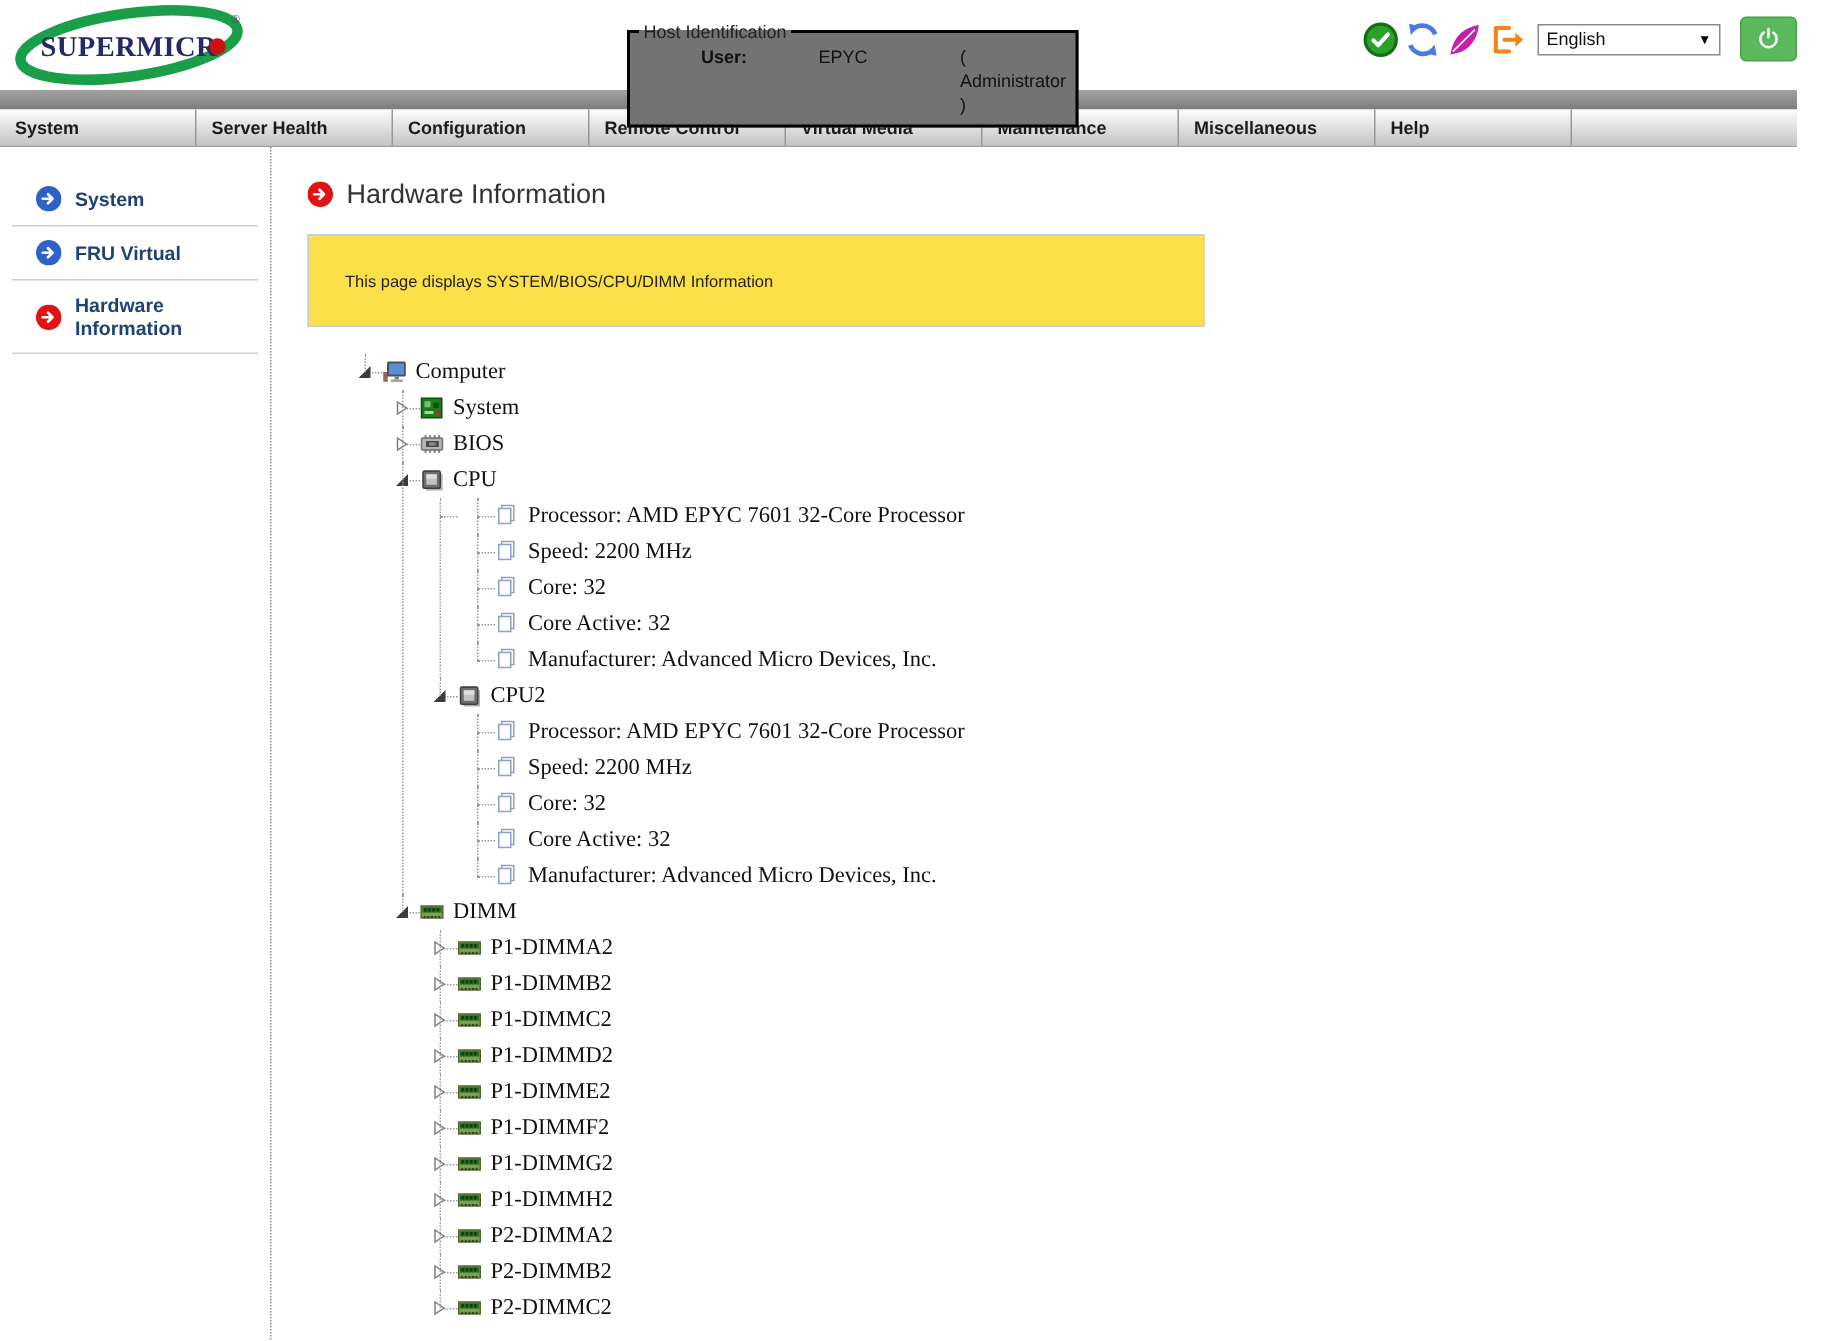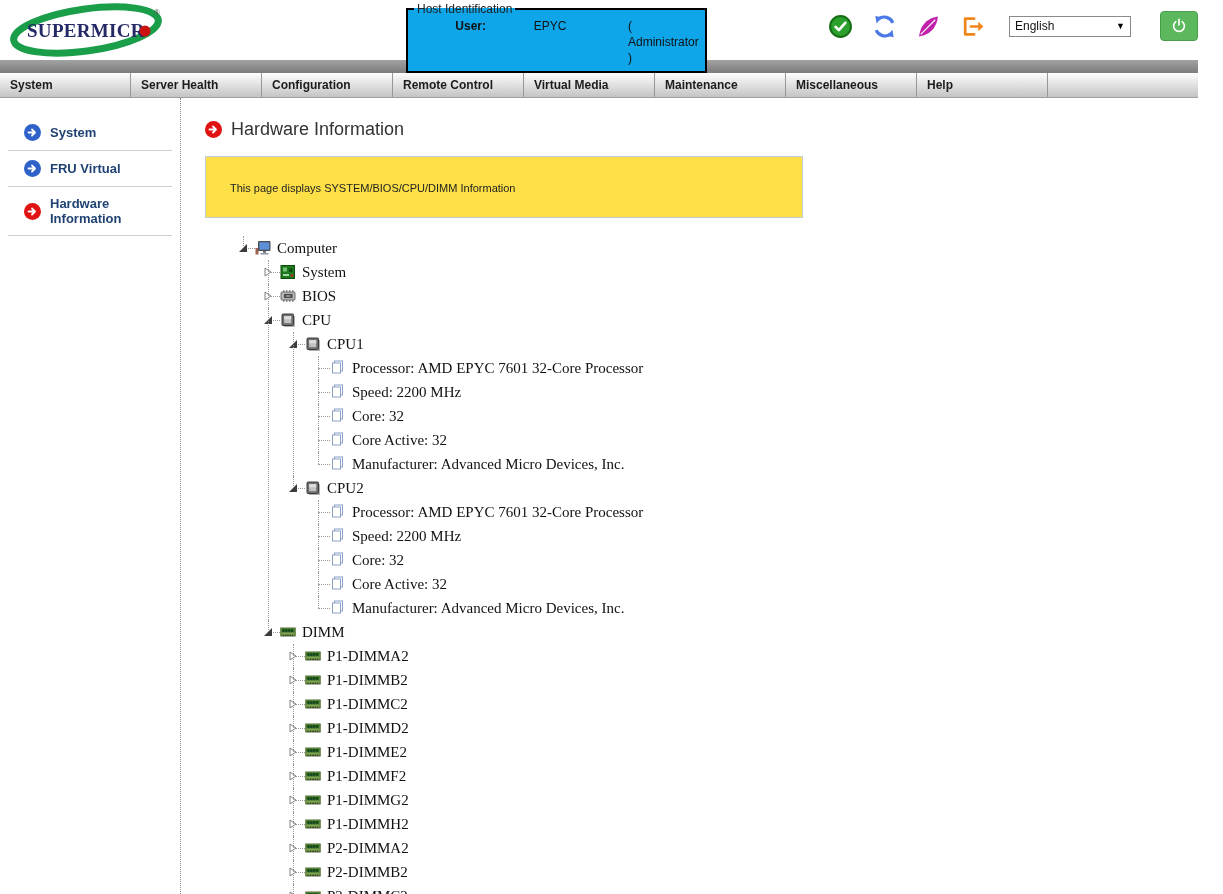--- a/index.html
+++ b/index.html
@@ -9,29 +9,29 @@
     font-family:"Liberation Sans", sans-serif;
     -webkit-font-smoothing:antialiased;
   }
 
   
   .header { position:relative; height:60px; background:#fff; }
   .logo { position:absolute; left:6px; top:3px; width:170px; height:54px; }
 
   .hostid {
     position:absolute; left:406px; top:2px; width:298px;
-    border:2px solid #000; background:#0ea5e9; margin:0; padding:2px 6px 5px 6px;
+    border:2px solid #000; background:#737373; margin:12px; padding:2px 6px 5px 6px;
   }
   .hostid legend { font-size:12px; color:#222; padding:0 3px; margin-left:0px; }
   .hrow { display:flex; font-size:12px; line-height:16px; color:#111; }
   .hlabel { width:72px; text-align:right; font-weight:bold; margin-right:12px; flex:none; }
   .hval-user { width:104px; text-align:center; flex:none; }
   .hrole { margin-left:26px; }
 
-  .quickbar { position:absolute; right:25px; top:11px; display:flex; align-items:center; gap:19px; }
+  .quickbar { position:absolute; right:25px; top:11px; display:flex; align-items:center; gap:3px; }
   .qicon { width:25px; height:25px; display:inline-flex; cursor:pointer; }
   .lang-select {
     width:122px; height:21px; border:1px solid #8a8a8a; background:#fff;
     display:flex; align-items:center; justify-content:space-between;
     font-size:12px; color:#111; padding:0 5px 0 5px; margin-left:5px; cursor:pointer;
   }
   .lang-caret { font-size:9px; color:#000; }
   .power-btn {
     width:38px; height:30px; margin-left:10px; border-radius:4px;
     background:#5cb85c; border:1px solid #4a9e4a;
@@ -287,35 +287,20 @@
                       <rect x="4" y="13" width="11" height="2" fill="#b0b0b0"></rect>
                       <rect x="2" y="2" width="11.5" height="11.5" rx="1" fill="#6e6e6e" stroke="#3c3c3c"></rect>
                       <rect x="4.2" y="4.2" width="7" height="7" fill="#c2c2c2"></rect>
                       <rect x="4.2" y="4.2" width="7" height="3" fill="#dedede"></rect>
                     </svg>
                   </span>
                   <span class="tlabel">CPU</span>
                 </div>
                 <ul>
                   <li>
-                    <div class="trow">
-                      <span class="texp"><svg width="10" height="10" viewBox="0 0 10 10">
-                          <polygon points="9,1 9,9 1,9" fill="#3c3c3c"></polygon>
-                        </svg></span>
-                      <span class="ticon">
-                        <svg width="16" height="16" viewBox="0 0 16 16">
-                          <rect x="13" y="4" width="2" height="10" fill="#b0b0b0"></rect>
-                          <rect x="4" y="13" width="11" height="2" fill="#b0b0b0"></rect>
-                          <rect x="2" y="2" width="11.5" height="11.5" rx="1" fill="#6e6e6e" stroke="#3c3c3c"></rect>
-                          <rect x="4.2" y="4.2" width="7" height="7" fill="#c2c2c2"></rect>
-                          <rect x="4.2" y="4.2" width="7" height="3" fill="#dedede"></rect>
-                        </svg>
-                      </span>
-                      <span class="tlabel">CPU1</span>
-                    </div>
                     <ul>
                       <li>
                         <div class="trow">
                           <span class="ticon">
                             <svg width="15" height="15" viewBox="0 0 15 15">
                               <rect x="4.5" y="1" width="8" height="10" fill="#fff" stroke="#8ba0c8"></rect>
                               <rect x="2.5" y="3" width="8" height="10" fill="#fff" stroke="#8ba0c8"></rect>
                             </svg>
                           </span>
                           <span class="tlabel">Processor: AMD EPYC 7601 32-Core Processor</span>

